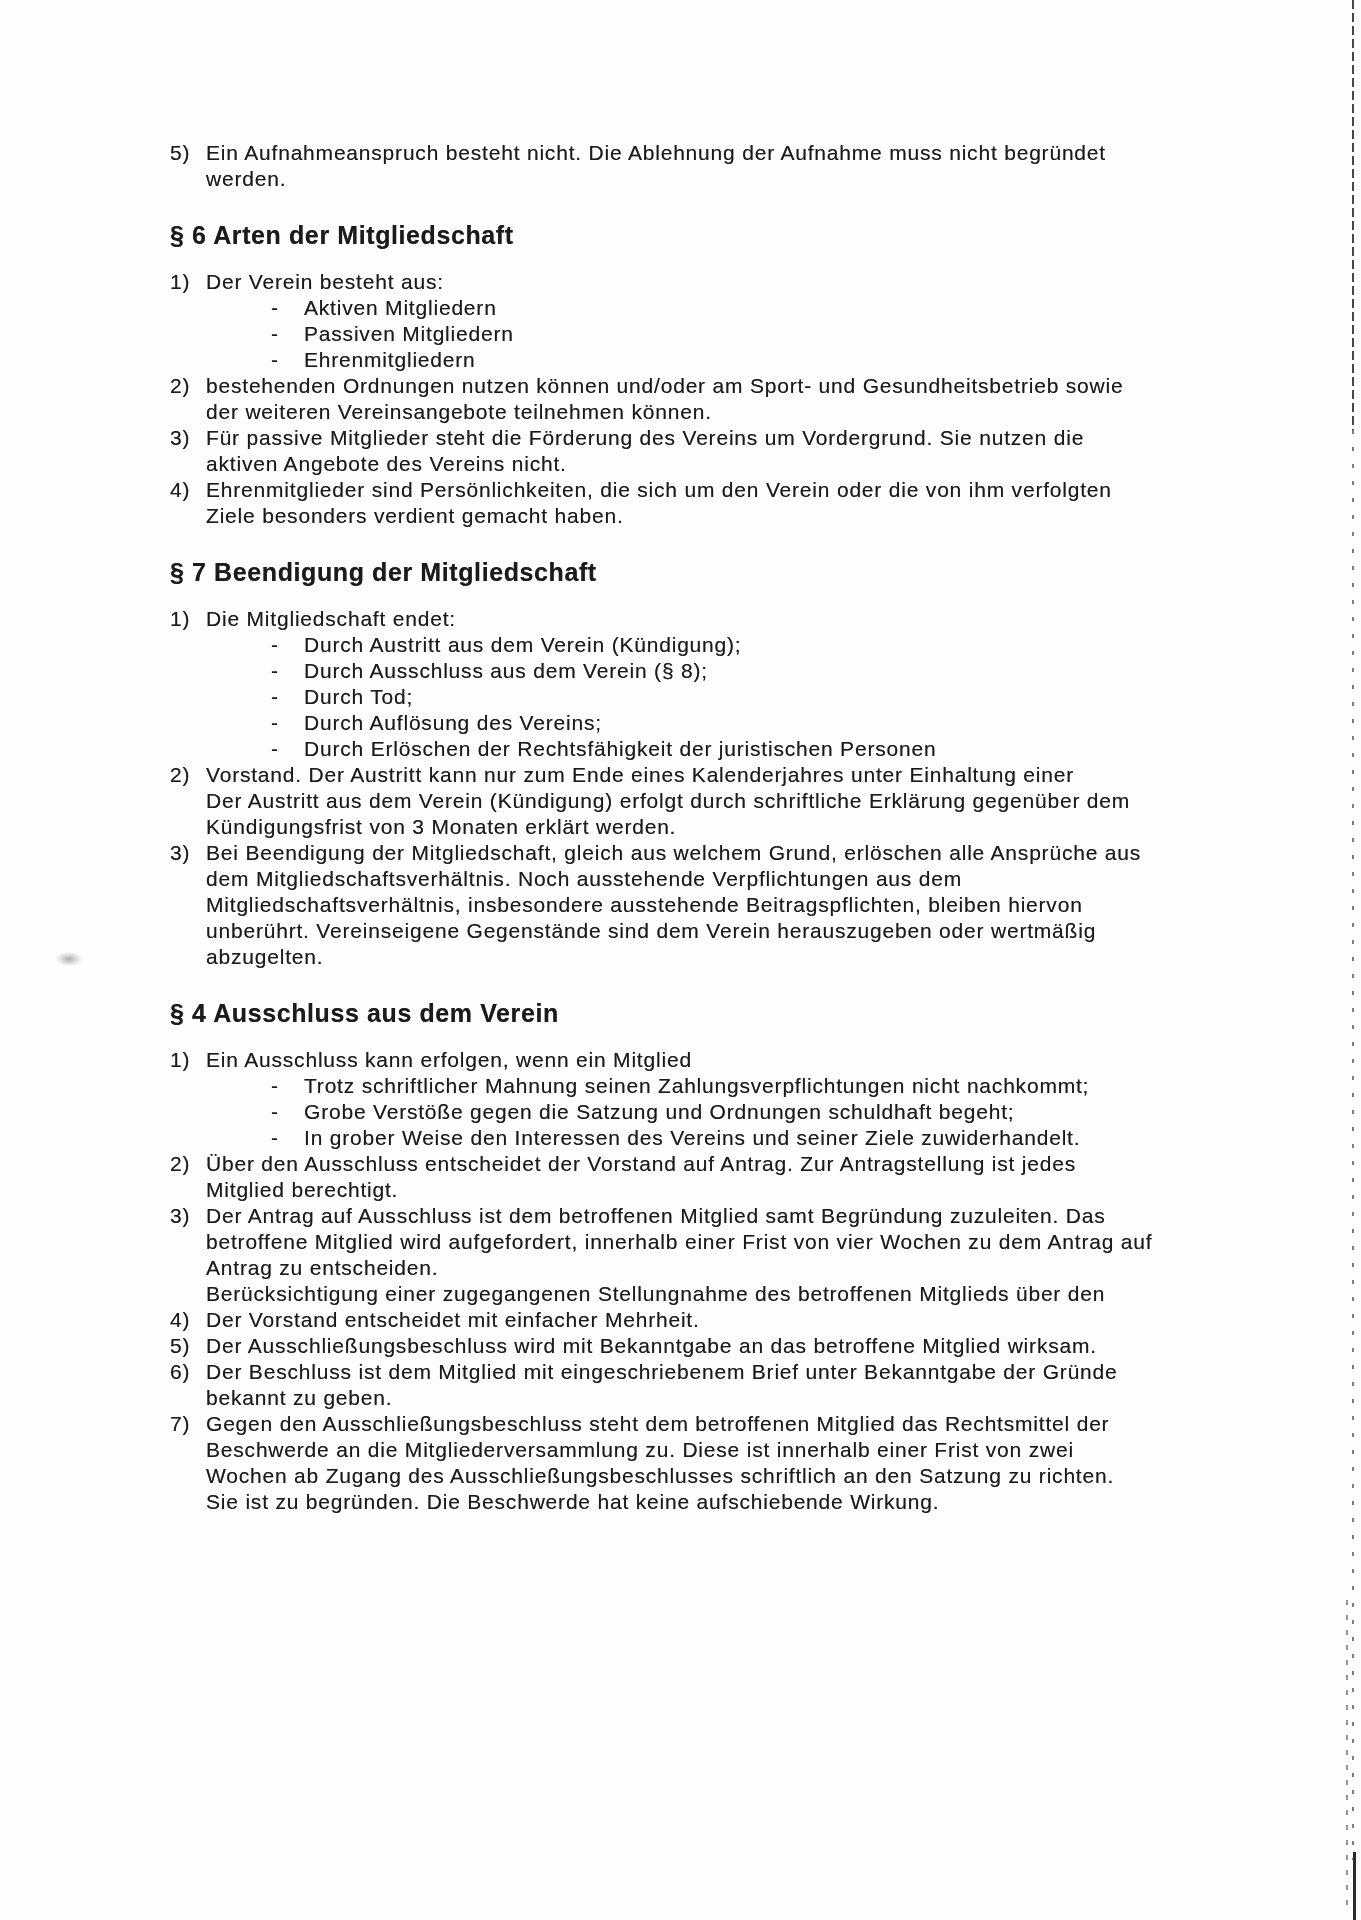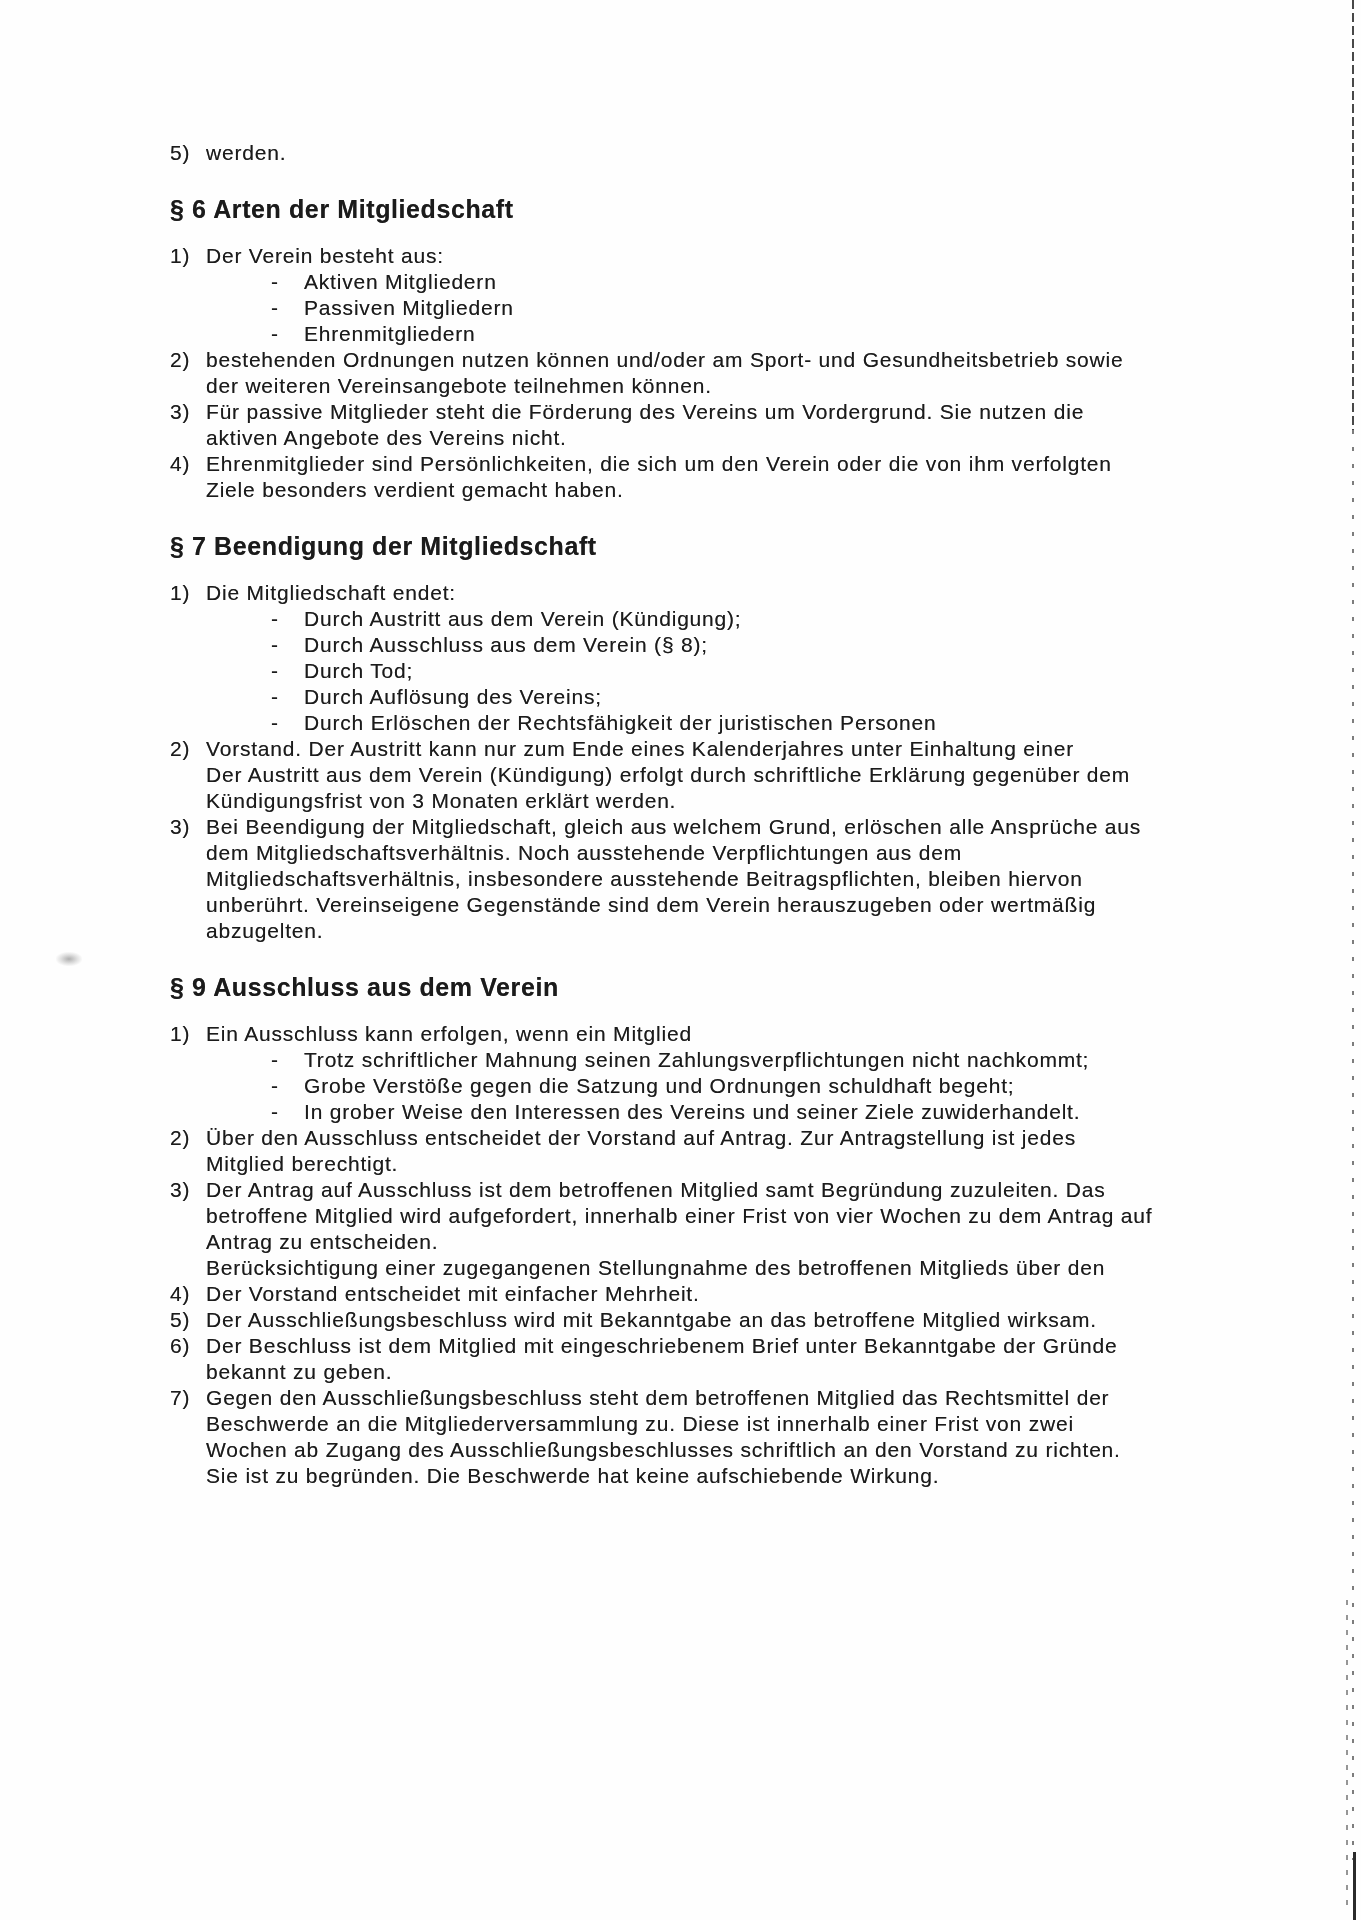--- a/index.html
+++ b/index.html
@@ -102,20 +102,21 @@
   }
 </style>
 </head>
 <body>
 
 <div class="page">
   <div class="content" id="doc">
       <div class="item txt">
         <div class="num">5)</div>
         <div class="itembody">
+          <div class="line">Ein Aufnahmeanspruch besteht nicht. Die Ablehnung der Aufnahme muss nicht begründet</div>
           <div class="line">werden.</div>
         </div>
       </div>
       <div class="section-heading">§ 6 Arten der Mitgliedschaft</div>
       <div class="item txt">
         <div class="num">1)</div>
         <div class="itembody">
           <div class="line">Der Verein besteht aus:</div>
           <div class="bullet">
             <span class="dash">-</span>
@@ -190,21 +191,21 @@
       <div class="item txt">
         <div class="num">3)</div>
         <div class="itembody">
           <div class="line">Bei Beendigung der Mitgliedschaft, gleich aus welchem Grund, erlöschen alle Ansprüche aus</div>
           <div class="line">dem Mitgliedschaftsverhältnis. Noch ausstehende Verpflichtungen aus dem</div>
           <div class="line">Mitgliedschaftsverhältnis, insbesondere ausstehende Beitragspflichten, bleiben hiervon</div>
           <div class="line">unberührt. Vereinseigene Gegenstände sind dem Verein herauszugeben oder wertmäßig</div>
           <div class="line">abzugelten.</div>
         </div>
       </div>
-      <div class="section-heading">§ 9 Ausschluss aus dem Verein</div>
+      <div class="section-heading">§ 4 Ausschluss aus dem Verein</div>
       <div class="item txt">
         <div class="num">1)</div>
         <div class="itembody">
           <div class="line">Ein Ausschluss kann erfolgen, wenn ein Mitglied</div>
           <div class="bullet">
             <span class="dash">-</span>
             <span>Trotz schriftlicher Mahnung seinen Zahlungsverpflichtungen nicht nachkommt;</span>
           </div>
           <div class="bullet">
             <span class="dash">-</span>
@@ -249,21 +250,21 @@
         <div class="itembody">
           <div class="line">Der Beschluss ist dem Mitglied mit eingeschriebenem Brief unter Bekanntgabe der Gründe</div>
           <div class="line">bekannt zu geben.</div>
         </div>
       </div>
       <div class="item txt">
         <div class="num">7)</div>
         <div class="itembody">
           <div class="line">Gegen den Ausschließungsbeschluss steht dem betroffenen Mitglied das Rechtsmittel der</div>
           <div class="line">Beschwerde an die Mitgliederversammlung zu. Diese ist innerhalb einer Frist von zwei</div>
-          <div class="line">Wochen ab Zugang des Ausschließungsbeschlusses schriftlich an den Vorstand zu richten.</div>
+          <div class="line">Wochen ab Zugang des Ausschließungsbeschlusses schriftlich an den Satzung zu richten.</div>
           <div class="line">Sie ist zu begründen. Die Beschwerde hat keine aufschiebende Wirkung.</div>
         </div>
       </div>
     </div>
   <div class="edge-line dense"></div>
   <div class="edge-line sparse"></div>
   <div class="edge-line inner-sparse"></div>
   <div class="edge-line bottom-solid"></div>
   <div class="smudge"></div>
 </div>

